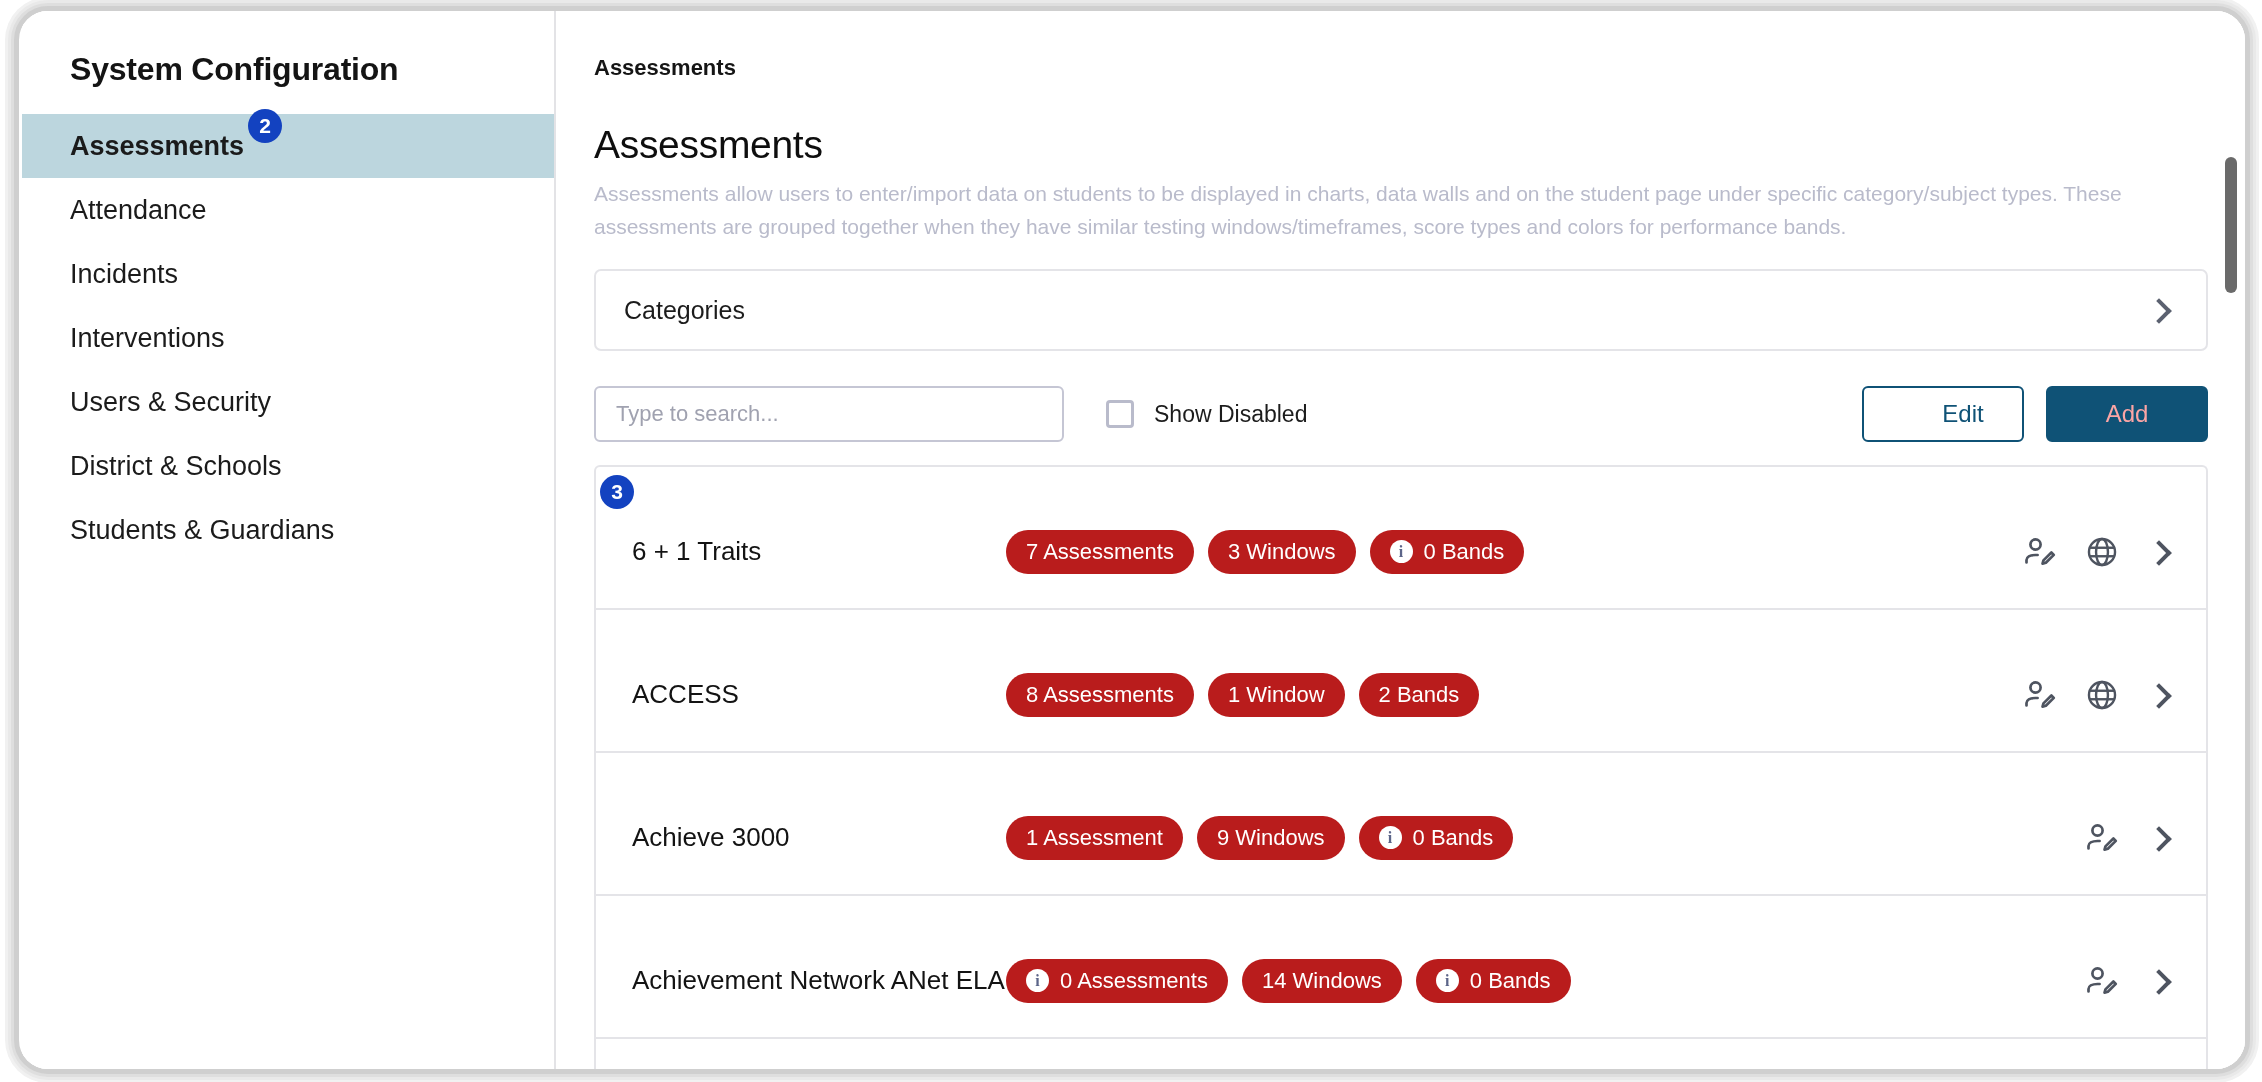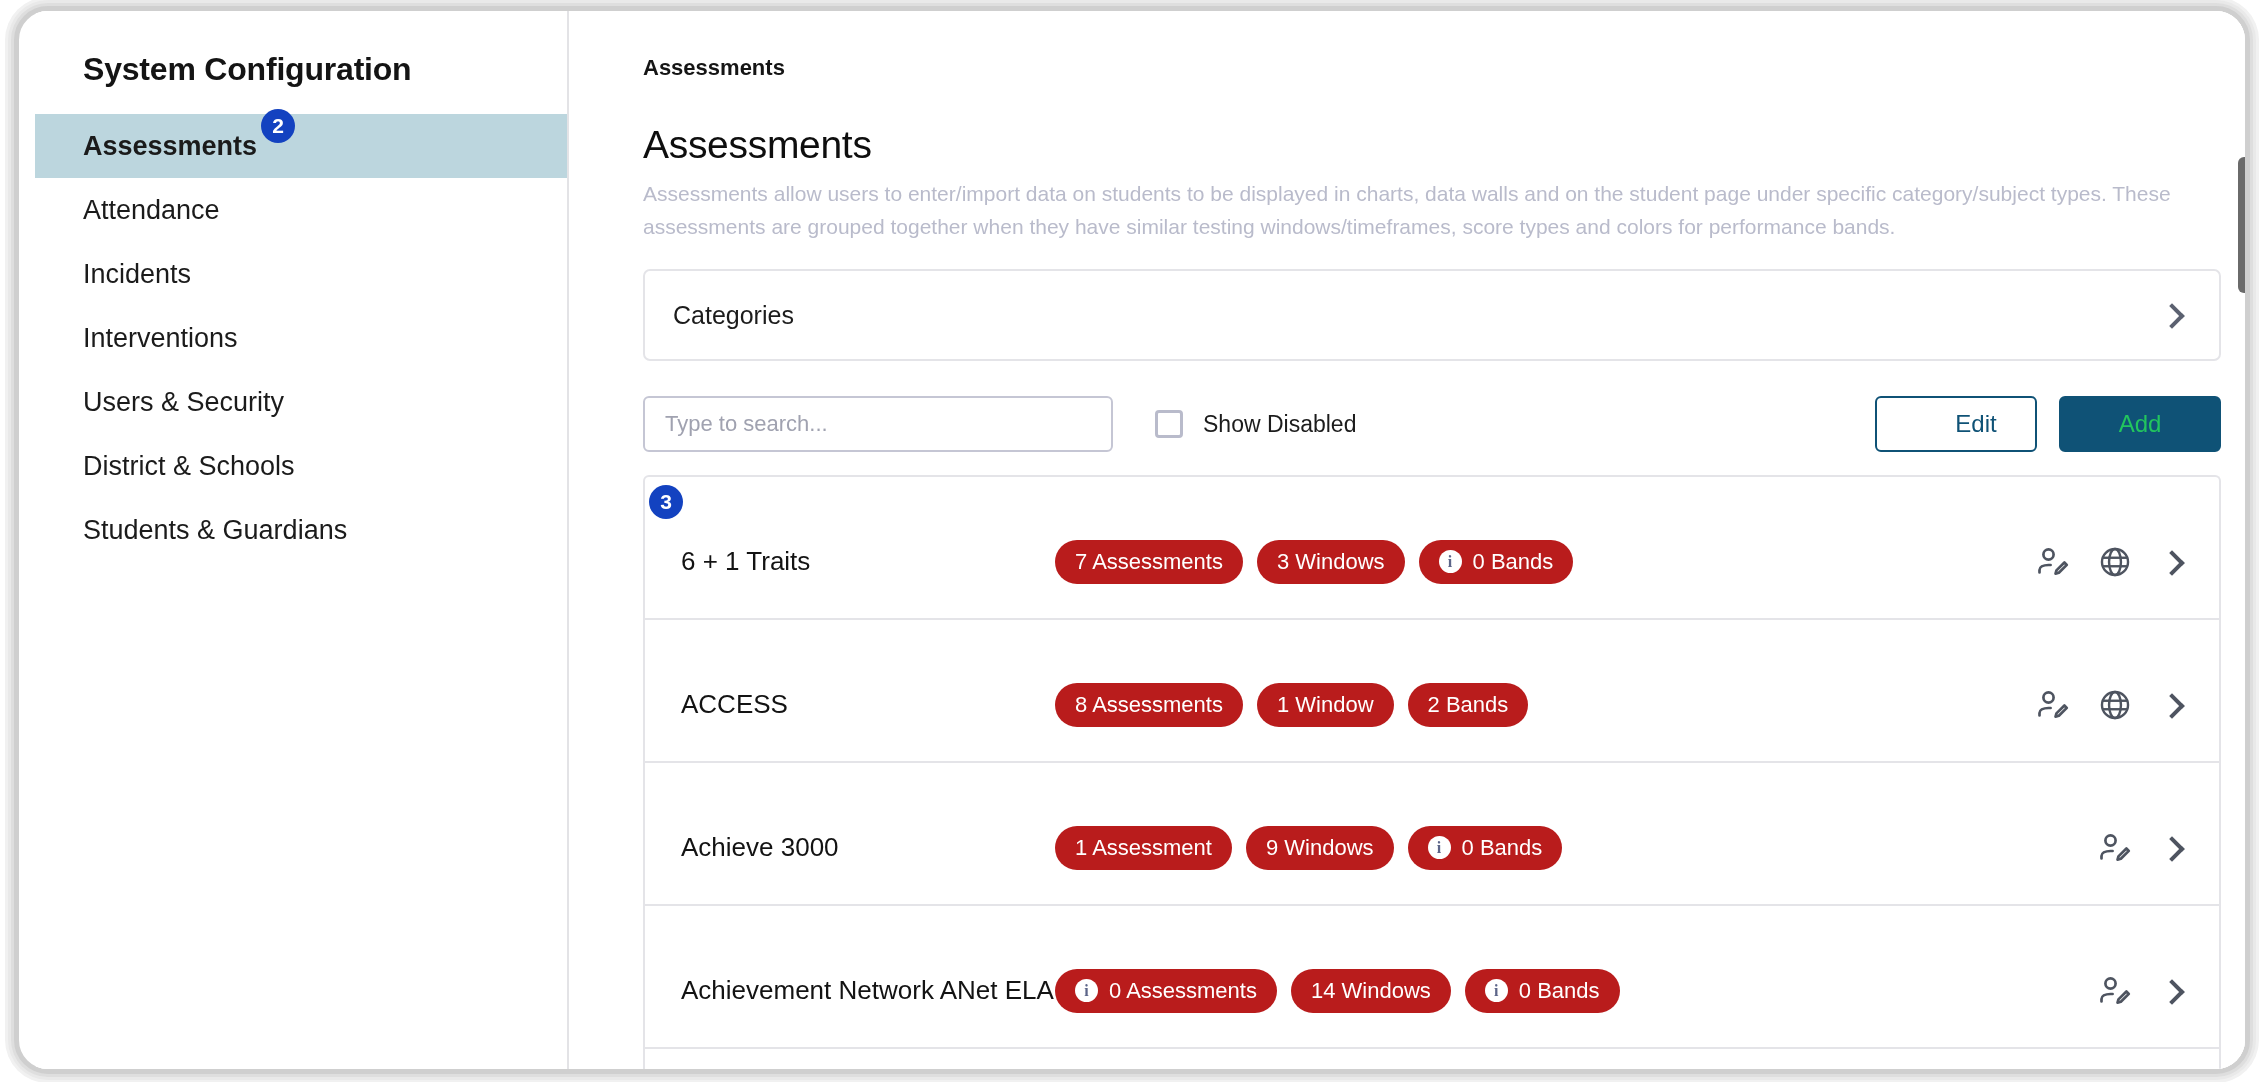--- a/index.html
+++ b/index.html
@@ -24,27 +24,26 @@
     border: 5px solid #cfcfcf;
     box-shadow:
       0 0 0 3px #dedede,
       0 0 0 6px #e9e9e9,
       0 0 0 9px #f1f1f1;
     overflow: hidden;
   }
 
   #page {
     position: absolute;
-    left: 16px; top: 0;
+    left: 3px; top: 0;
     width: 100%;
     height: 100%;
     background: #ffffff;
     display: flex;
     overflow: hidden;
-    gap: 36px;
   }
 
   
   #sidebar {
     width: 534px;
     flex: 0 0 534px;
     height: 100%;
     background: #ffffff;
     border-right: 2px solid #e3e3e6;
     padding-top: 30px;
@@ -137,21 +136,21 @@
   }
 
   
   .panel {
     margin-top: 26px;
     border: 2px solid #e4e4e8;
     border-radius: 7px;
     background: #ffffff;
   }
   #categories-row {
-    height: 88px;
+    height: 78px;
     display: flex;
     align-items: center;
     padding: 0 34px 0 28px;
     justify-content: space-between;
     cursor: pointer;
   }
   #categories-label {
     font-size: 25px;
     color: #1c1c1c;
   }
@@ -227,21 +226,21 @@
   }
   #edit-button {
     border: 2px solid #0f5276;
     color: #0f5276;
     background: #ffffff;
     margin-right: 22px;
     padding-left: 40px;
   }
   #add-button {
     background: #0f5276;
-    color: #22c55e;
+    color: #fca5a5;
     border: 2px solid #0f5276;
   }
 
   
   #assessment-list {
     margin-top: 22px;
     border-top: 2px solid #e4e4e8;
     border-left: 2px solid #e4e4e8;
     border-right: 2px solid #e4e4e8;
     border-radius: 6px 6px 0 0;

